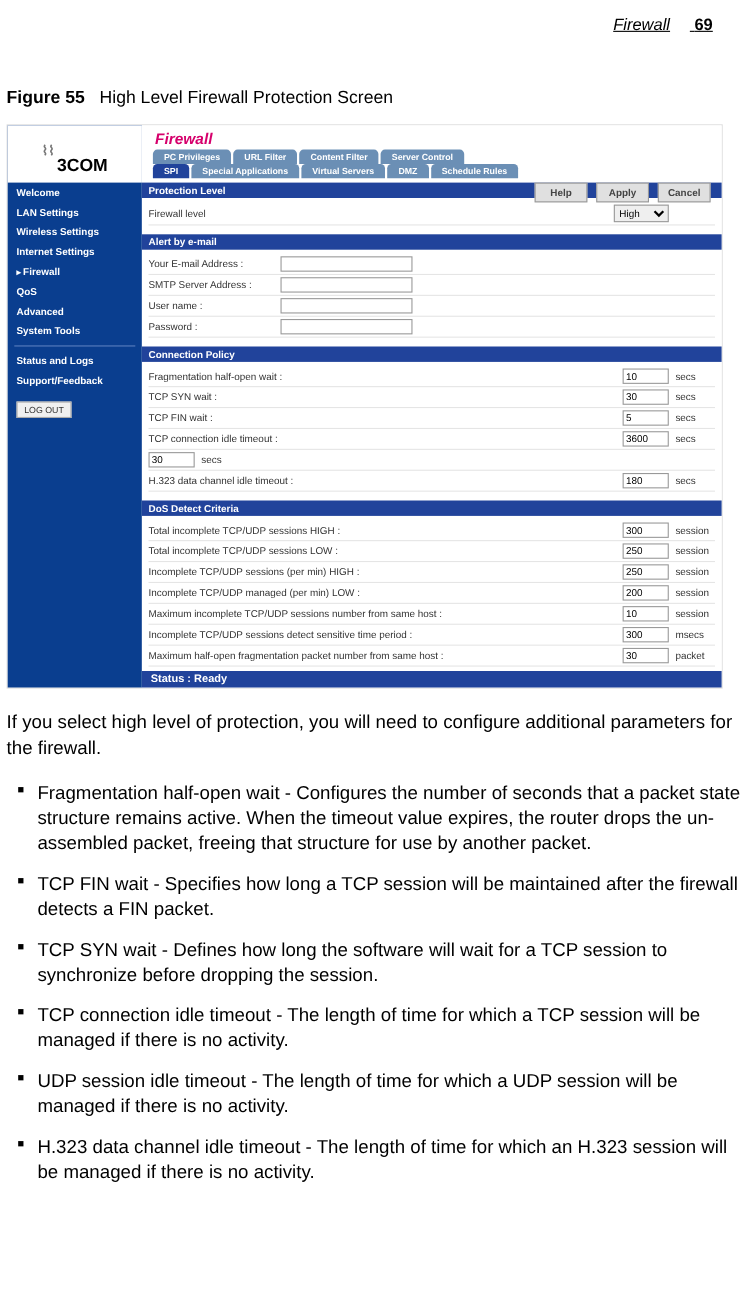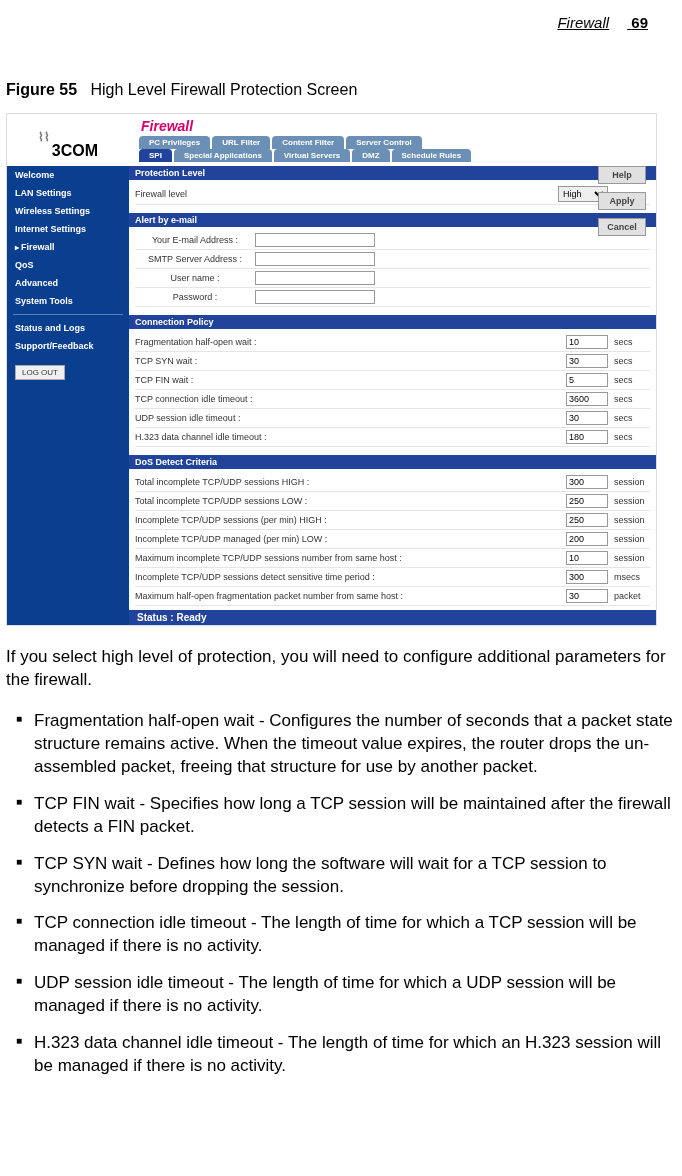--- a/index.html
+++ b/index.html
@@ -120,21 +120,21 @@
     width: 50px;
     height: 16px;
     border: 1px solid #999;
     font-size: 9px;
   }
   .right-btns {
     position: absolute;
     right: 10px;
     top: 52px;
     display: flex;
-    flex-direction: column;
+    flex-direction: row;
     gap: 8px;
   }
   .rbtn {
     width: 48px;
     background: #e0e0e0;
     border: 1px solid #999;
     color: #444;
     font-size: 9px;
     font-weight: bold;
     text-align: center;
@@ -161,21 +161,21 @@
     line-height: 1.35;
   }
   ul.bul li::before {
     content: "■";
     position: absolute;
     left: 10px;
     top: 2px;
     font-size: 10px;
     color: #000;
   }
-  .row-alert .lab { width: 120px; flex: none; text-align: center; }
+  .row-alert .lab { width: 120px; flex: none; }
   .row-alert input.txt { width: 120px; }
 </style>
 </head>
 <body>
 
 <div class="page-header">
   <span class="section">Firewall</span>
   <span class="pnum">69</span>
 </div>
 
@@ -276,21 +276,20 @@
             <span class="lab">TCP FIN wait :</span>
             <input class="txt num" value="5" style="">
             <span class="unit">secs</span>
           </div>
           <div class="row">
             <span class="lab">TCP connection idle timeout :</span>
             <input class="txt num" value="3600" style="">
             <span class="unit">secs</span>
           </div>
           <div class="row">
-            <span class="lab">UDP session idle timeout :</span>
             <input class="txt num" value="30" style="">
             <span class="unit">secs</span>
           </div>
           <div class="row">
             <span class="lab">H.323 data channel idle timeout :</span>
             <input class="txt num" value="180" style="">
             <span class="unit">secs</span>
           </div>
         </div>
 

